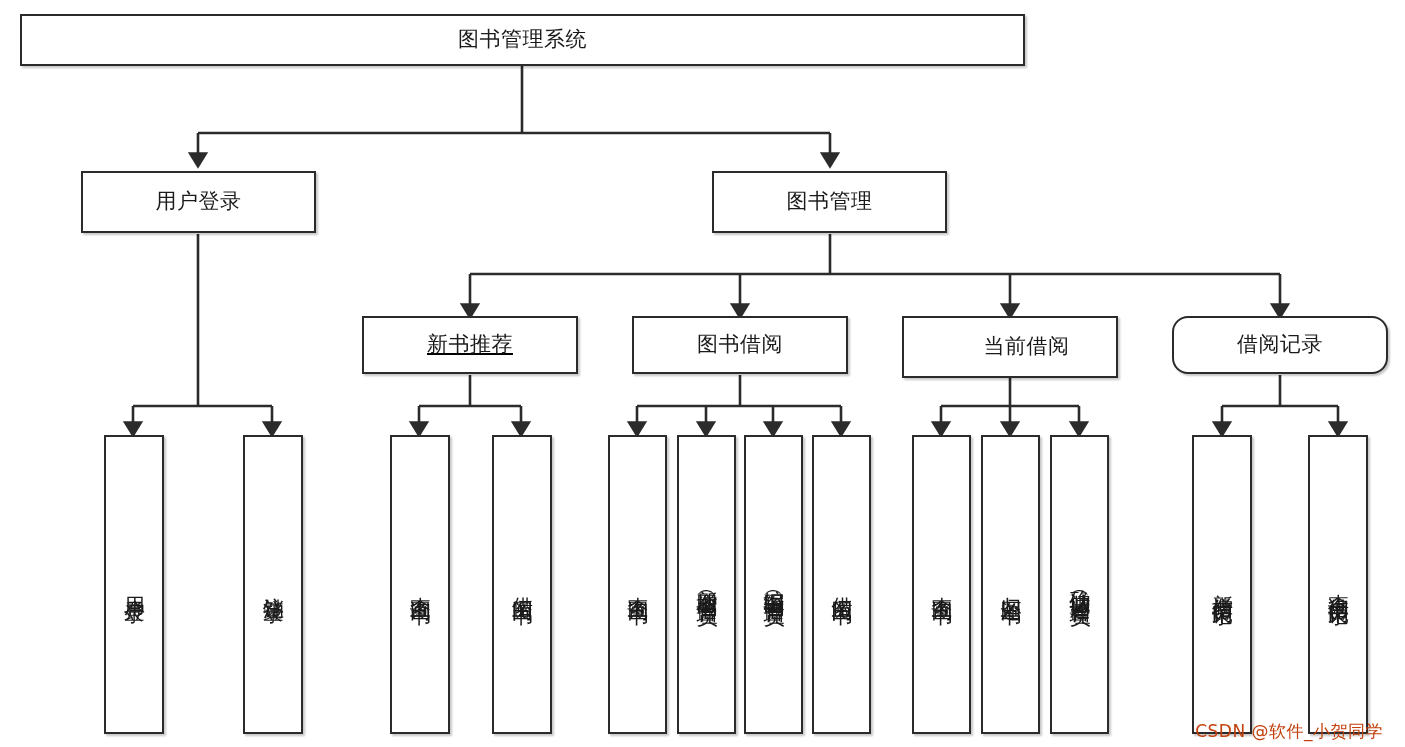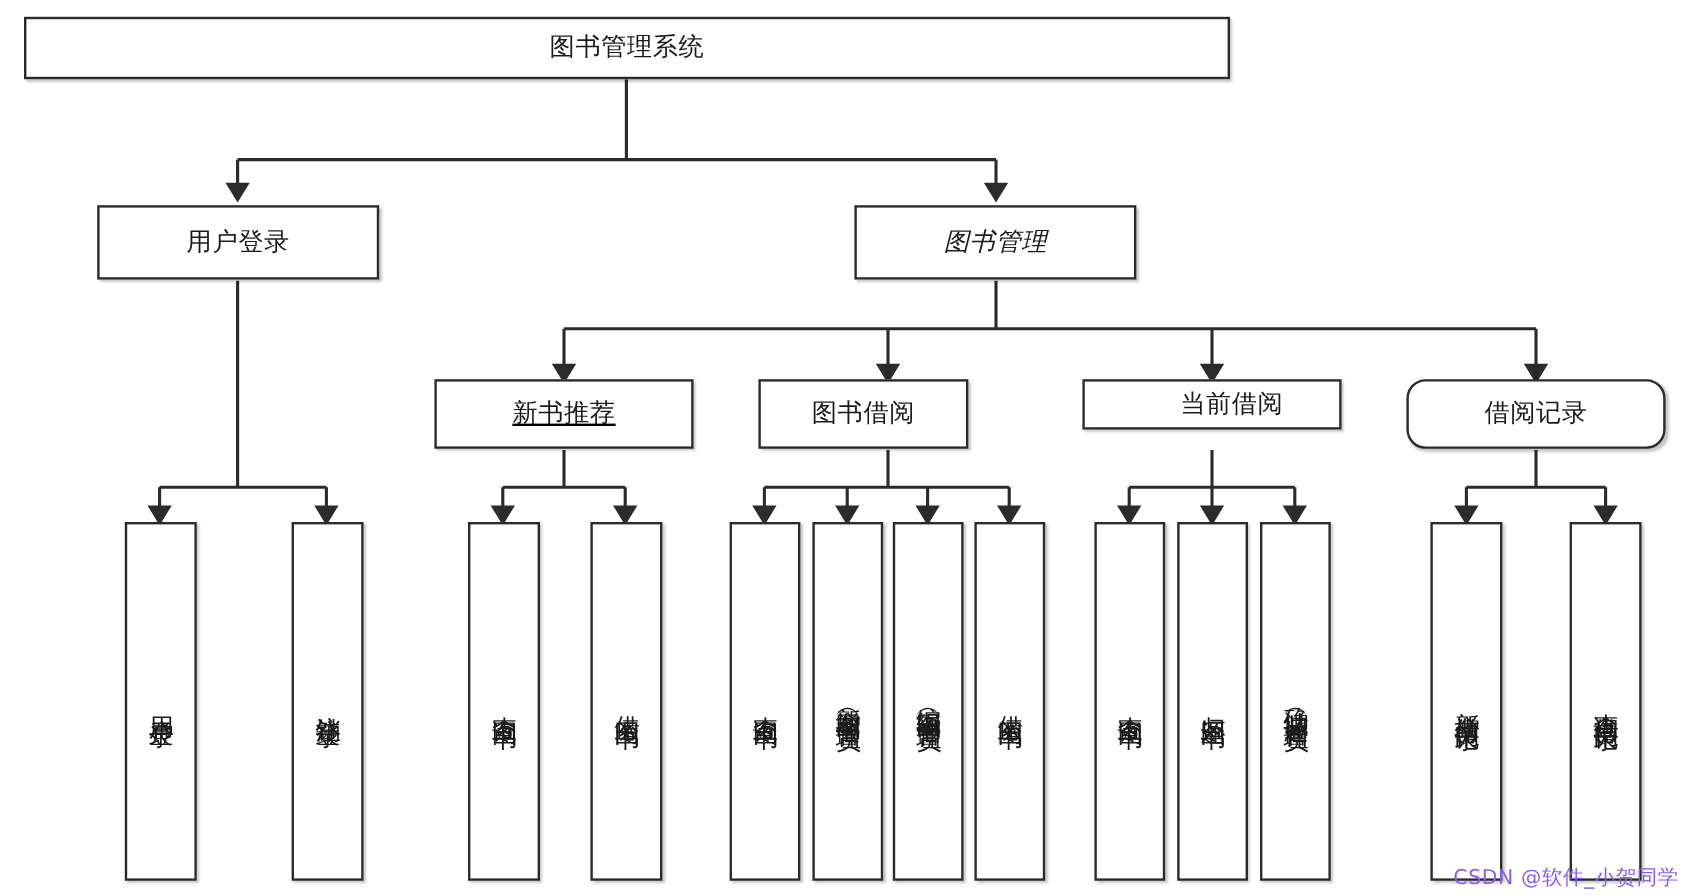--- a/index.html
+++ b/index.html
@@ -53,24 +53,24 @@
   }
   .node.vert .node-label {
     writing-mode: vertical-rl;
     text-orientation: upright;
     font-size: 21px;
     letter-spacing: 2.5px;
     line-height: 1;
   }
   .watermark {
     position: absolute;
-    right: 6px;
+    right: 22px;
     bottom: 4px;
     font-size: 17px;
-    color: #8b5cf6;
+    color: #c2410c;
     letter-spacing: 0.5px;
     white-space: nowrap;
     user-select: none;
   }
 </style>
 </head>
 <body>
 
 <div id="diagram-root">
 
@@ -124,31 +124,31 @@
     </g>
   </svg>
 
   <div class="node horiz" style="left:20px; top:14px; width:1005px; height:52px;">
     <span class="node-label">图书管理系统</span>
   </div>
 
   <div class="node horiz" style="left:81px; top:171px; width:235px; height:62px;">
     <span class="node-label">用户登录</span>
   </div>
-  <div class="node horiz" style="left:712px; top:171px; width:235px; height:62px;font-style:italic;">
+  <div class="node horiz" style="left:712px; top:171px; width:235px; height:62px;">
     <span class="node-label">图书管理</span>
   </div>
 
   <div class="node horiz" style="left:362px; top:316px; width:216px; height:58px;text-decoration:underline;">
     <span class="node-label">新书推荐</span>
   </div>
-  <div class="node horiz" style="left:632px; top:316px; width:175px; height:58px;">
+  <div class="node horiz" style="left:632px; top:316px; width:216px; height:58px;">
     <span class="node-label">图书借阅</span>
   </div>
-  <div class="node horiz" style="left:902px; top:316px; width:216px; height:42px;padding-left:33px;">
+  <div class="node horiz" style="left:902px; top:316px; width:216px; height:62px;padding-left:33px;">
     <span class="node-label">当前借阅</span>
   </div>
   <div class="node horiz" style="left:1172px; top:316px; width:216px; height:58px;border-radius:16px;">
     <span class="node-label">借阅记录</span>
   </div>
 
   <div class="node vert" style="left:104px; top:435px; width:60px; height:299px;">
     <span class="node-label">用户登录</span>
   </div>
   <div class="node vert" style="left:243px; top:435px; width:60px; height:299px;">

